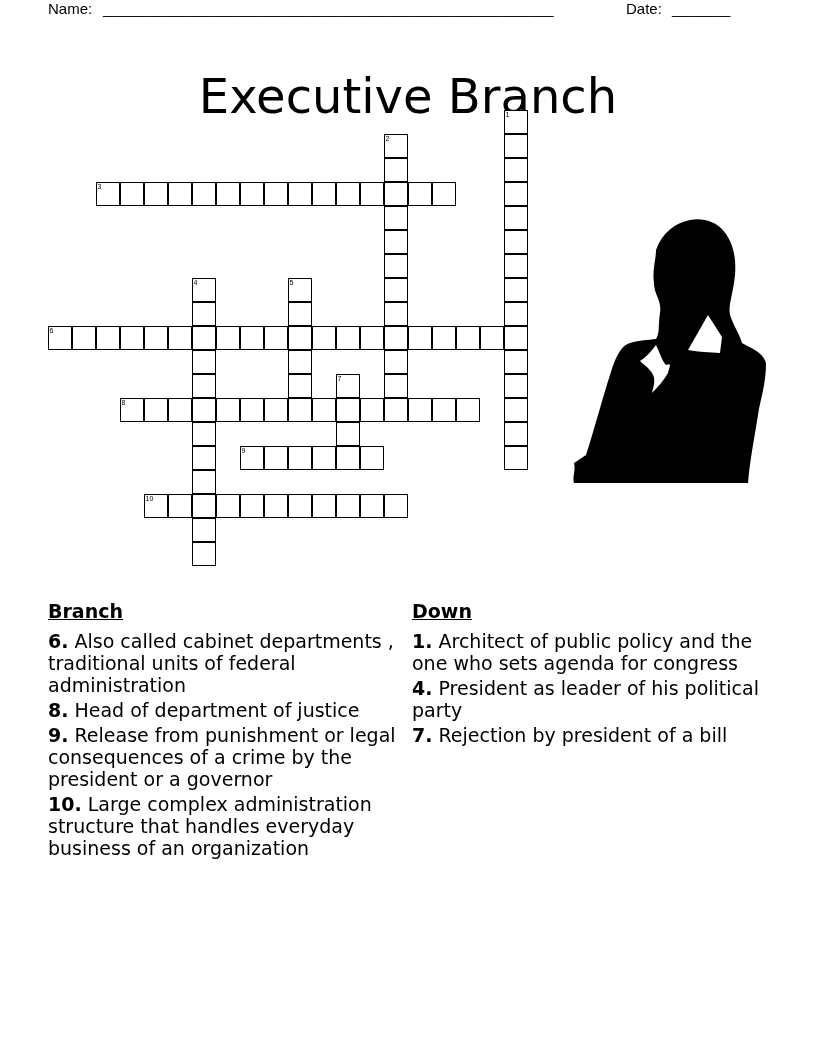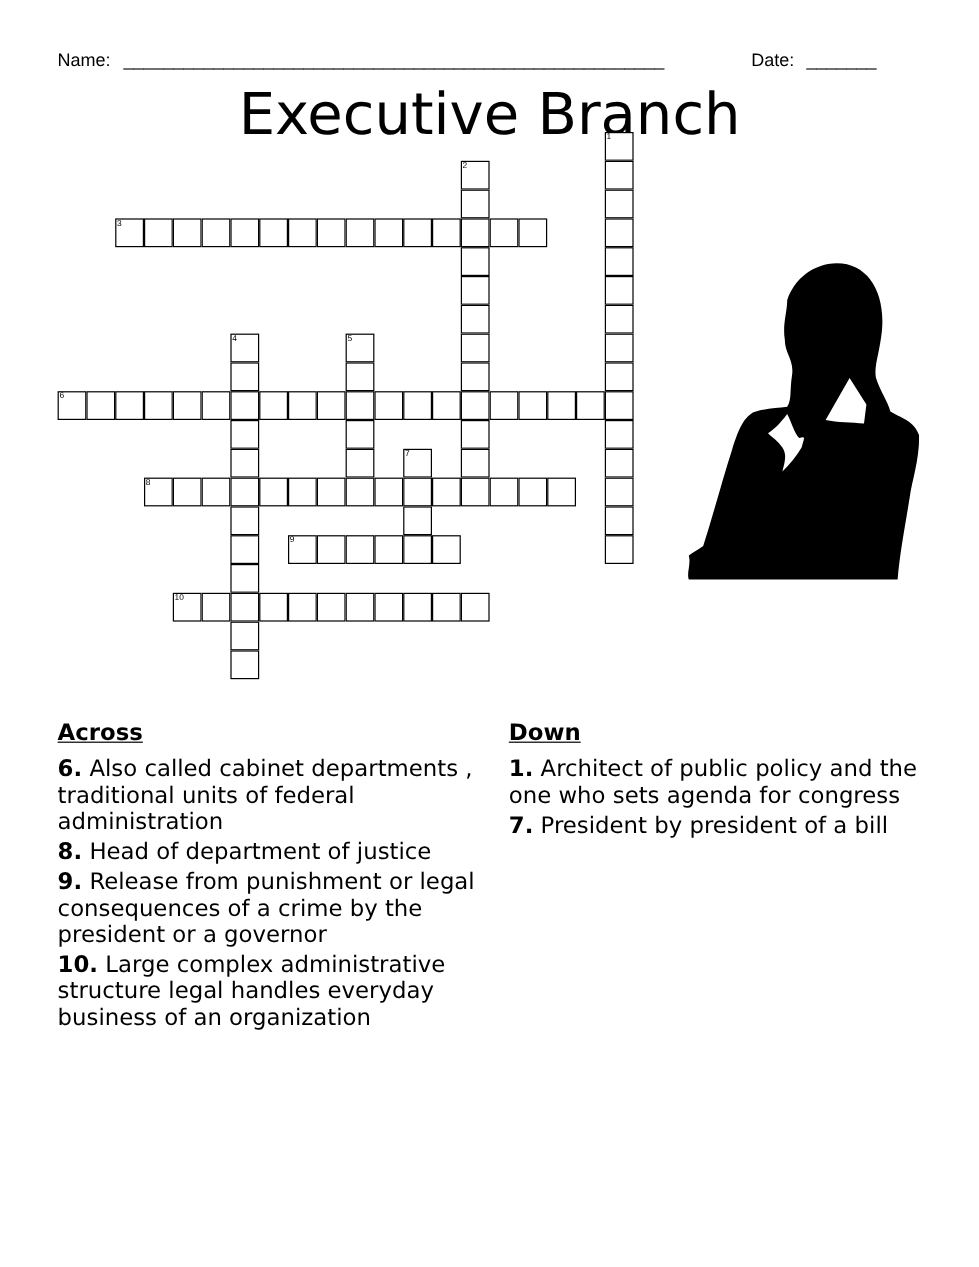--- a/index.html
+++ b/index.html
@@ -1,29 +1,29 @@
 <!DOCTYPE html>
 <html><head>
 <meta charset="utf-8">
 <style>
   html, body { margin: 0; padding: 0; background: #fff; }
   body { width: 816px; height: 1056px; position: relative; overflow: hidden; font-family: "DejaVu Sans", sans-serif; color: #000; }
-  .header-line { position: absolute; top: 0; left: 48px; width: 700px; height: 18px; font-family: "Liberation Sans", sans-serif; font-size: 15px; line-height: 18px; white-space: nowrap; margin-top: 42px; }
+  .header-line { position: absolute; top: 0; left: 48px; width: 700px; height: 18px; font-family: "Liberation Sans", sans-serif; font-size: 15px; line-height: 18px; white-space: nowrap; }
   .header-line .name-label { position: absolute; left: 0; }
   .header-line .name-blank { position: absolute; left: 55px; }
   .header-line .date-label { position: absolute; left: 578px; }
   .header-line .date-blank { position: absolute; left: 624px; }
   .title { position: absolute; top: 32px; left: 0; width: 816px; text-align: center; font-family: "DejaVu Sans", sans-serif; font-size: 48px; line-height: 64px; font-weight: normal; margin-top: 32px; }
   .grid { position: absolute; left: 48px; top: 110px; width: 500px; height: 470px; }
   .cell { position: absolute; width: 24px; height: 24px; box-sizing: border-box; border: 1px solid #000; background: #fff; margin-left: -0.5px; margin-top: -0.5px; }
   .cell .num { position: absolute; left: 1px; top: 0px; font-family: "Liberation Sans", sans-serif; font-size: 7px; line-height: 8px; }
   .silhouette { position: absolute; left: 570px; top: 215px; width: 196px; height: 270px; }
   .clues { position: absolute; top: 598px; font-family: "DejaVu Sans", sans-serif; font-size: 19px; line-height: 22px; }
   .clues.across { left: 48px; width: 350px; }
-  .clues.down { left: 424px; width: 350px; }
+  .clues.down { left: 412px; width: 350px; }
   .clues h2 { margin: 0 0 6px 0; font-size: 19px; font-weight: bold; text-decoration: underline; line-height: 26px; }
   .clue { margin: 0 0 3px 0; }
   .clue b { font-weight: bold; }
 </style>
 </head>
 <body>
 
 <div class="header-line">
   <span class="name-label">Name:</span>
   <span class="name-blank">______________________________________________________</span>
@@ -180,24 +180,25 @@
       C 90 118, 88 110, 90 98
       C 92 85, 84 80, 84 68
       C 82 55, 86 45, 86 35
       C 92 18, 105 8, 120 5 Z"></path>
     <path fill="#fff" d="M 138 100 L 152 122 L 150 138 C 140 137, 128 137, 118 135 Z"></path>
     <path fill="#fff" d="M 86 130 C 80 138, 76 142, 70 146 C 74 150, 78 152, 82 158 C 86 164, 84 170, 82 178 C 88 172, 94 165, 98 158 C 100 150, 102 148, 96 150 C 92 146, 90 138, 86 130 Z"></path>
   </svg>
 </div>
 
 <div class="clues across">
-  <h2>Across</h2>
+  <h2>Branch</h2>
   <div class="clue"><b>6.</b> <span>Also called cabinet departments , traditional units of federal administration</span></div>
   <div class="clue"><b>8.</b> <span>Head of department of justice</span></div>
   <div class="clue"><b>9.</b> <span>Release from punishment or legal consequences of a crime by the president or a governor</span></div>
-  <div class="clue"><b>10.</b> <span>Large complex administrative structure legal handles everyday business of an organization</span></div>
+  <div class="clue"><b>10.</b> <span>Large complex administration structure that handles everyday business of an organization</span></div>
 </div>
 
 <div class="clues down">
   <h2>Down</h2>
   <div class="clue"><b>1.</b> <span>Architect of public policy and the one who sets agenda for congress</span></div>
-  <div class="clue"><b>7.</b> <span>President by president of a bill</span></div>
+  <div class="clue"><b>4.</b> <span>President as leader of his political party</span></div>
+  <div class="clue"><b>7.</b> <span>Rejection by president of a bill</span></div>
 </div>
 
 </body></html>

